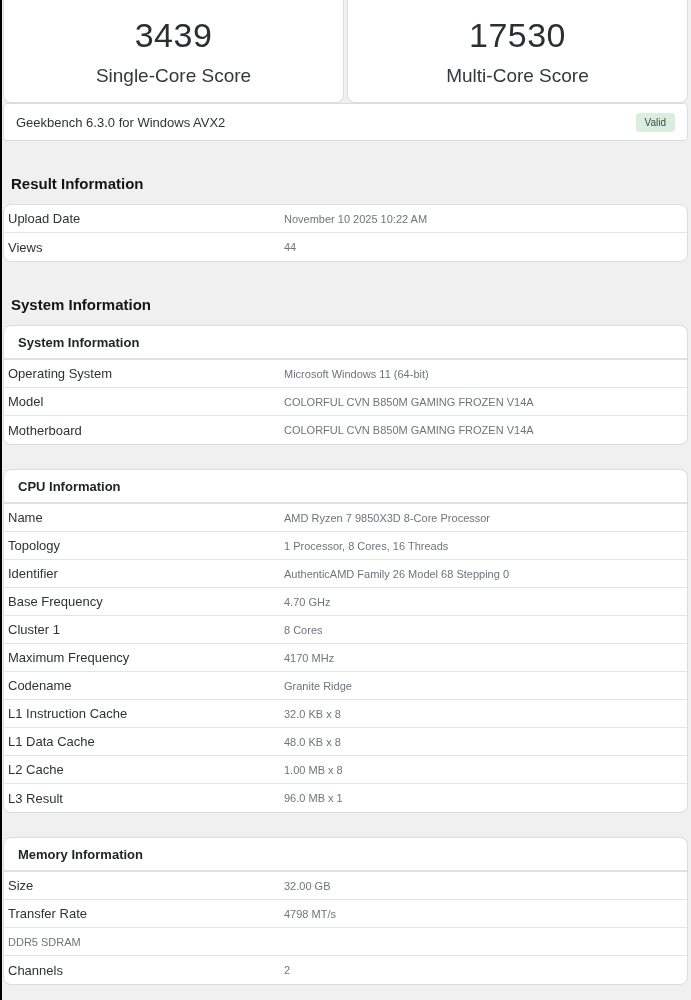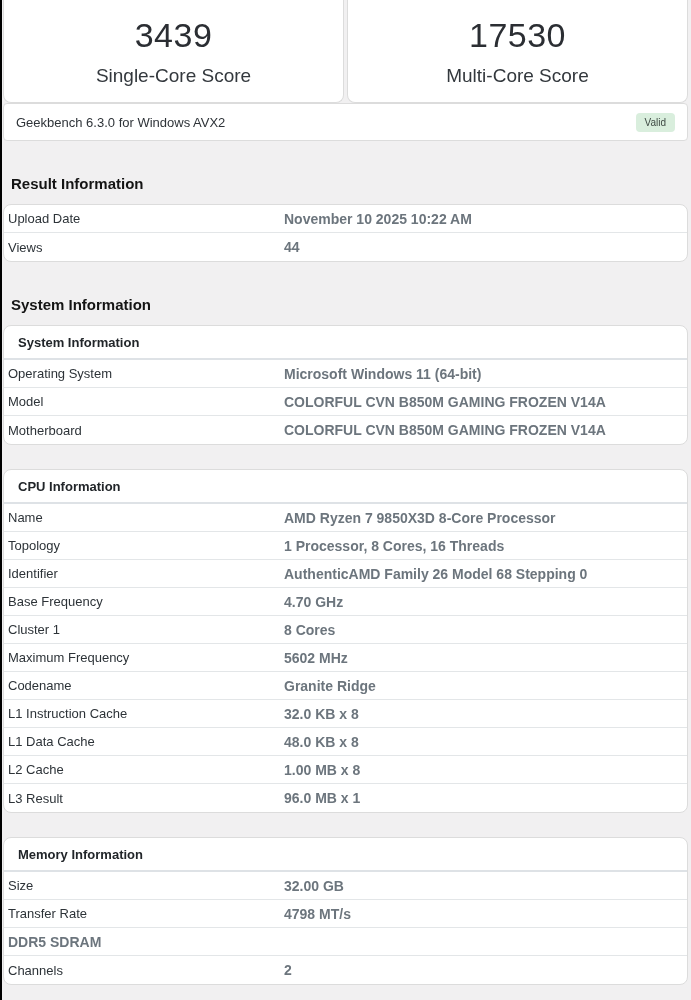--- a/index.html
+++ b/index.html
@@ -54,21 +54,21 @@
     padding-left: 14px; font-size: 13px; font-weight: bold; color: #212529;
     border-bottom: 2px solid #dee2e6;
   }
   .kv-row {
     display: grid; grid-template-columns: 276px 1fr;
     align-items: center; height: 28px; padding-left: 4px;
     border-bottom: 1px solid #e3e6e8;
   }
   .kv-row:last-child { border-bottom: none; }
   .kv-label { font-size: 13px; color: #2d3338; }
-  .kv-value { font-size: 14px; color: #6c757d; font-weight: bold; }
+  .kv-value { font-size: 11px; color: #6c757d; }
 </style>
 </head>
 <body>
 
 <div class="edge-strip"></div>
 
 <div class="content">
 
   <div class="score-row">
     <div class="score-card">
@@ -153,21 +153,21 @@
     <span class="kv-value">4.70 GHz</span>
   </div>
 
   <div class="kv-row">
     <span class="kv-label">Cluster 1</span>
     <span class="kv-value">8 Cores</span>
   </div>
 
   <div class="kv-row">
     <span class="kv-label">Maximum Frequency</span>
-    <span class="kv-value">5602 MHz</span>
+    <span class="kv-value">4170 MHz</span>
   </div>
 
   <div class="kv-row">
     <span class="kv-label">Codename</span>
     <span class="kv-value">Granite Ridge</span>
   </div>
 
   <div class="kv-row">
     <span class="kv-label">L1 Instruction Cache</span>
     <span class="kv-value">32.0 KB x 8</span>

